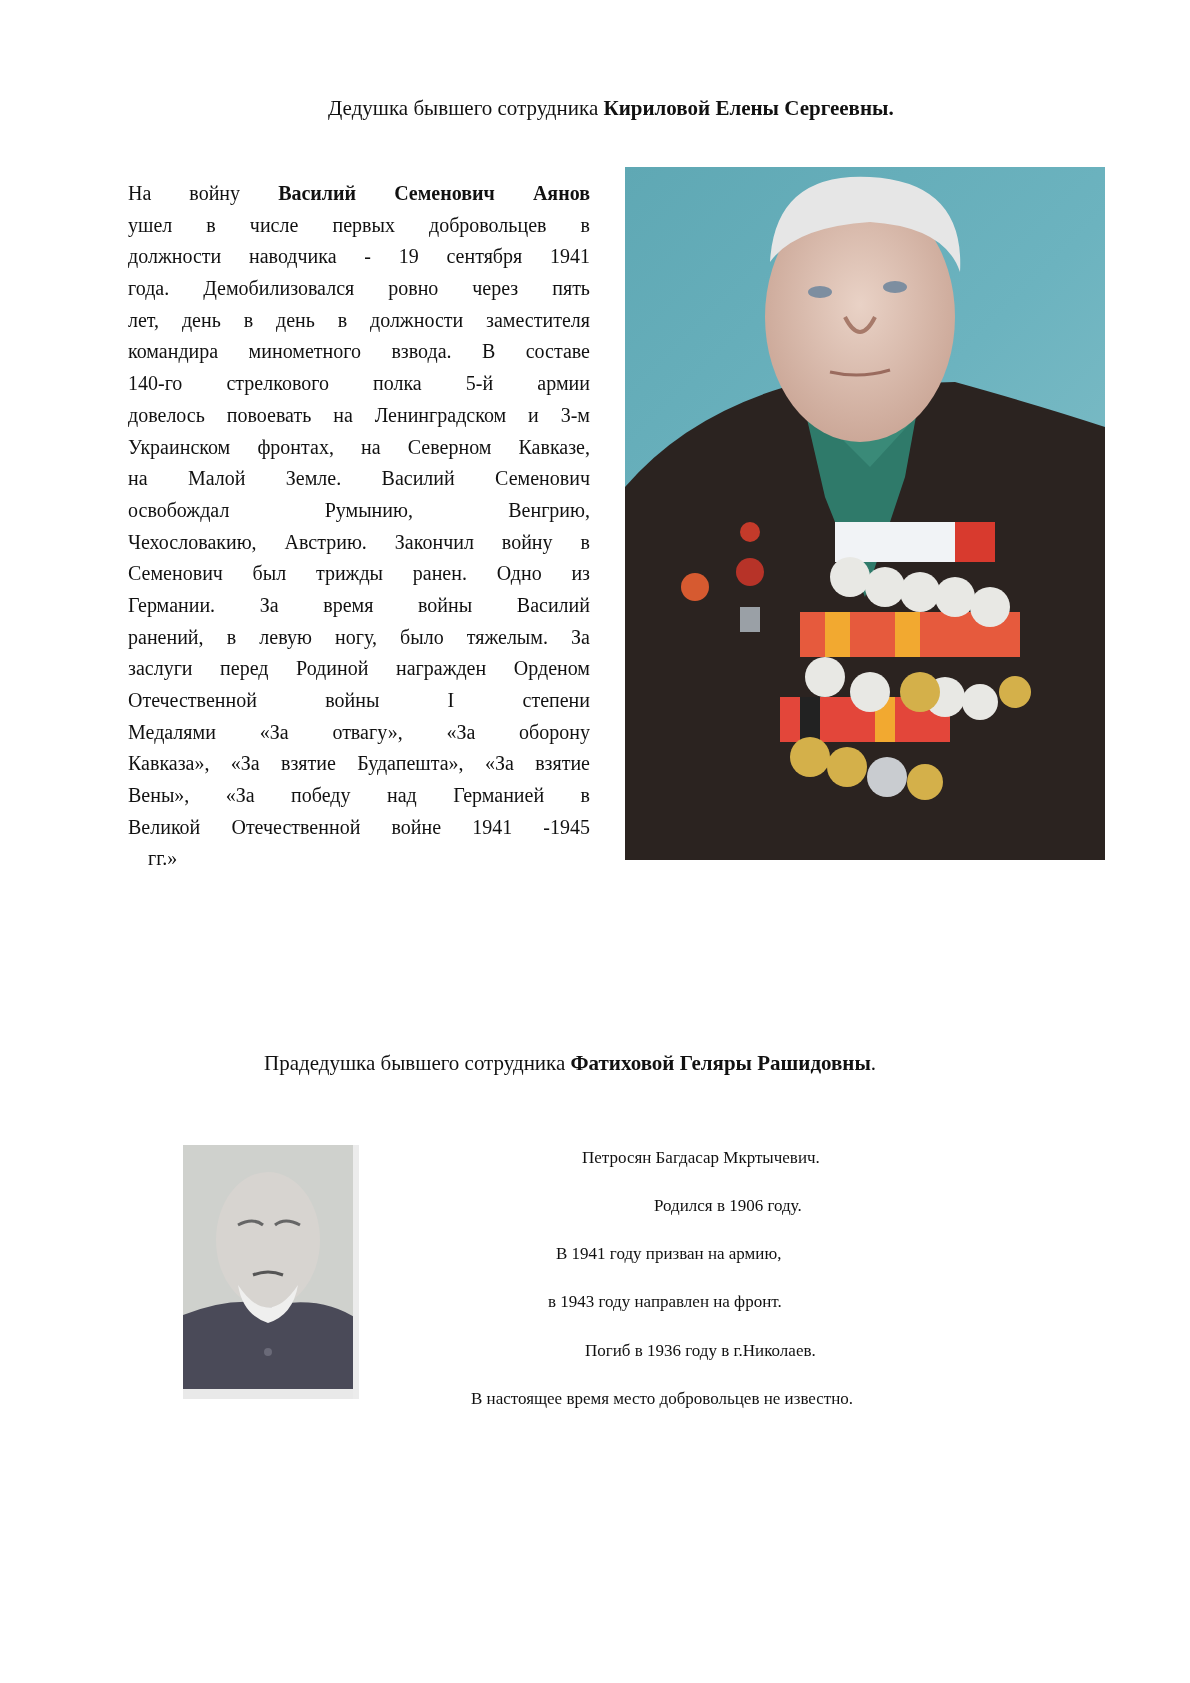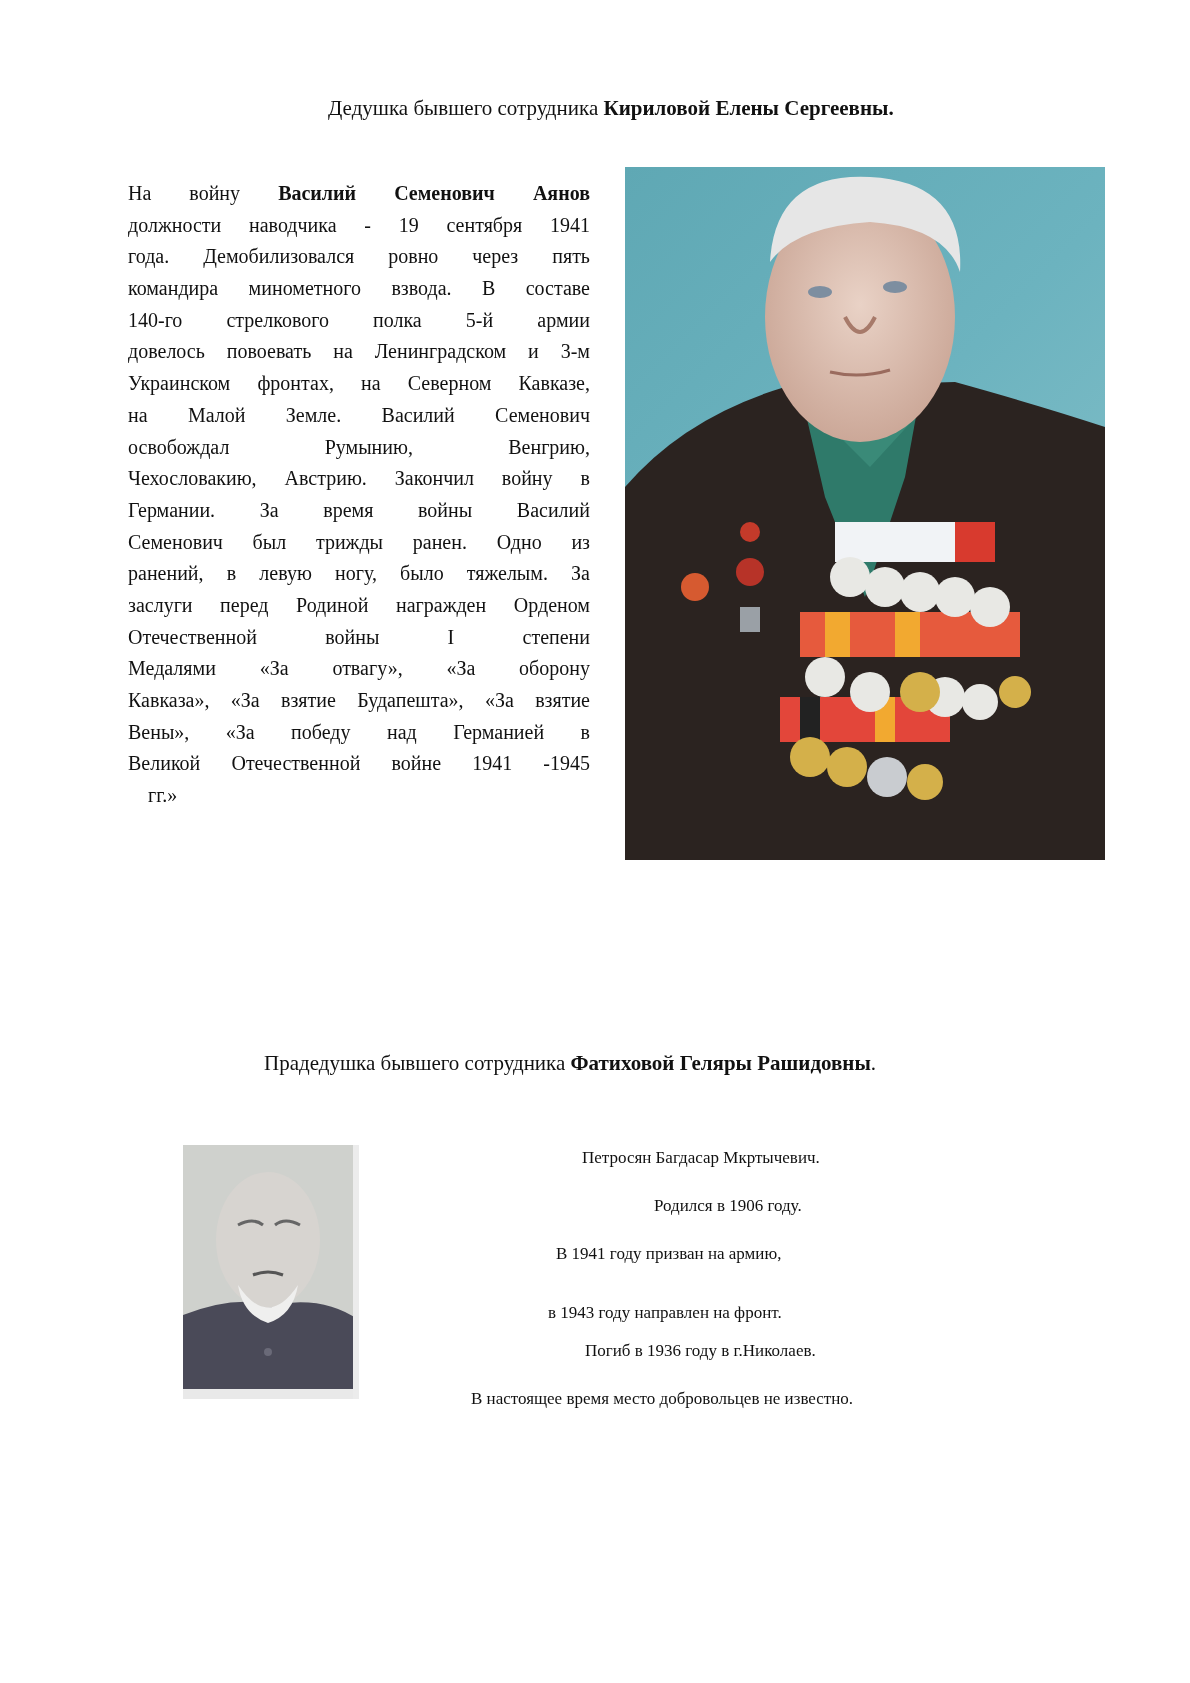--- a/index.html
+++ b/index.html
@@ -15,42 +15,44 @@
     #bio .line { display: block; text-align-last: justify; height: 31.7px; white-space: nowrap; }
     #bio .line.last { text-align-last: left; margin-left: 20px; }
     #photo1 { left: 625px; top: 167px; width: 480px; height: 693px; overflow: hidden;
               background: linear-gradient(135deg, #5fa8b4 0%, #6cb3bf 45%, #8cc4cc 100%); }
     #photo2 { left: 183px; top: 1145px; width: 176px; height: 254px; overflow: hidden;
               background: #c9ccc8; }
     .right-line { font-size: 17px; white-space: nowrap; }
     #r0 { left: 582px; top: 1148px; }
     #r1 { left: 654px; top: 1196px; }
     #r2 { left: 556px; top: 1244px; }
-    #r3 { left: 548px; top: 1292px; margin-top: 11px; }
+    #r3 { left: 548px; top: 1292px; }
     #r4 { left: 585px; top: 1341px; }
     #r5 { left: 471px; top: 1389px; }
   </style>
 </head>
 <body>
 
 <div id="h1" class="abs header"><span>Дедушка бывшего сотрудника </span><b>Кириловой Елены Сергеевны.</b></div>
 
 <div id="bio" class="abs">
     <span class="line"><span>На войну </span><b>Василий Семенович Аянов</b></span>
+    <span class="line"><span>ушел в числе первых добровольцев в</span></span>
     <span class="line"><span>должности наводчика - 19 сентября 1941</span></span>
     <span class="line"><span>года. Демобилизовался ровно через пять</span></span>
+    <span class="line"><span>лет, день в день в должности заместителя</span></span>
     <span class="line"><span>командира минометного взвода. В составе</span></span>
     <span class="line"><span>140-го стрелкового полка 5-й армии</span></span>
     <span class="line"><span>довелось повоевать на Ленинградском и 3-м</span></span>
     <span class="line"><span>Украинском фронтах, на Северном Кавказе,</span></span>
     <span class="line"><span>на Малой Земле. Василий Семенович</span></span>
     <span class="line"><span>освобождал Румынию, Венгрию,</span></span>
     <span class="line"><span>Чехословакию, Австрию. Закончил войну в</span></span>
+    <span class="line"><span>Семенович был трижды ранен. Одно из</span></span>
     <span class="line"><span>Германии. За время войны Василий</span></span>
-    <span class="line"><span>Семенович был трижды ранен. Одно из</span></span>
     <span class="line"><span>ранений, в левую ногу, было тяжелым. За</span></span>
     <span class="line"><span>заслуги перед Родиной награжден Орденом</span></span>
     <span class="line"><span>Отечественной войны I степени</span></span>
     <span class="line"><span>Медалями «За отвагу», «За оборону</span></span>
     <span class="line"><span>Кавказа», «За взятие Будапешта», «За взятие</span></span>
     <span class="line"><span>Вены», «За победу над Германией в</span></span>
     <span class="line"><span>Великой Отечественной войне 1941 -1945</span></span>
     <span class="line last"><span>гг.»</span></span>
   </div>
 

